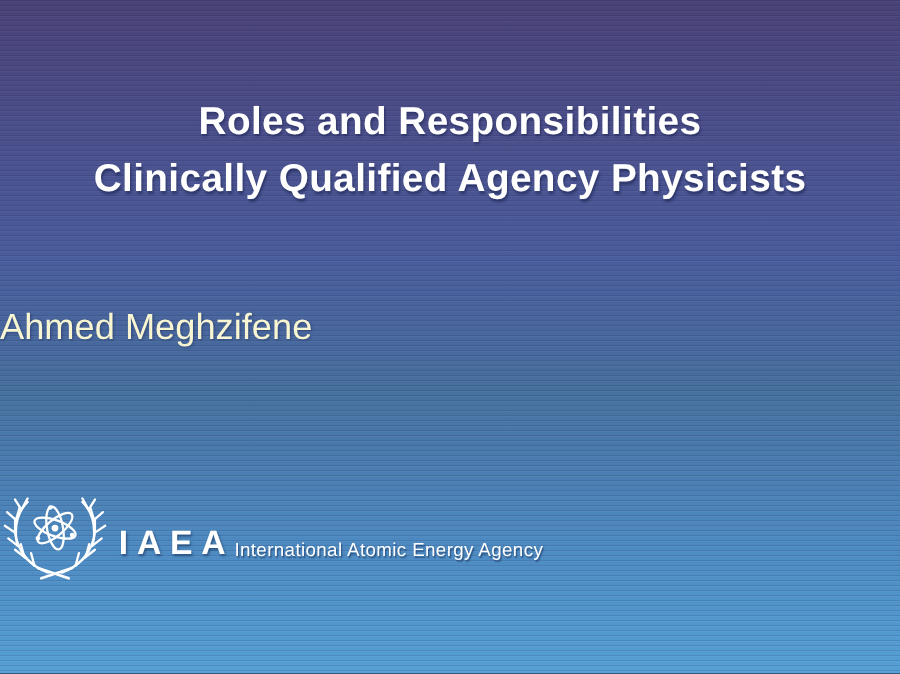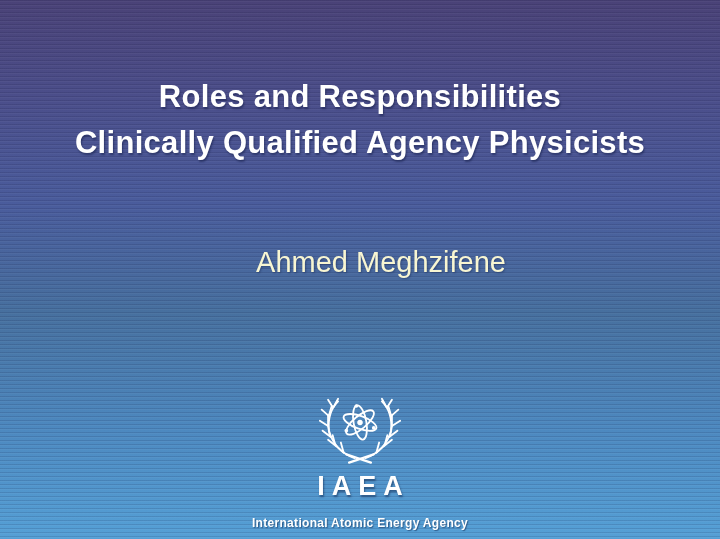--- a/index.html
+++ b/index.html
@@ -39,53 +39,52 @@
     letter-spacing: 0.3px;
     color: var(--title-text, #ffffff);
     text-shadow: 1px 2px 2px rgba(10, 20, 60, 0.45);
   }
   .title .tline { display: block; }
   .subtitle {
     position: absolute;
     top: 240px;
     left: 0;
     right: 0;
-    text-align: center;
+    text-align: left;
     font-size: 29px;
     font-weight: normal;
     line-height: 45px;
     color: var(--subtitle-text, #f8f6d2);
     text-shadow: 1px 1px 2px rgba(10, 20, 60, 0.35);
-    margin-left: 42px;
   }
   .subtitle .sline { display: block; }
   .logo {
     position: absolute;
     top: 396px;
     left: 0;
     right: 0;
     display: flex;
-    flex-direction: column;
+    flex-direction: row;
     align-items: center;
   }
   .logo svg { display: block; }
   .logo .acronym {
     margin-top: 3px;
     font-size: 27px;
     font-weight: bold;
     letter-spacing: 7px;
     margin-left: 7px; 
     color: var(--logo-text, #ffffff);
     text-shadow: 1px 2px 2px rgba(10, 30, 70, 0.5);
     line-height: 1.05;
   }
   .logo .agency {
     margin-top: 16px;
-    font-size: 12px;
-    font-weight: bold;
+    font-size: 15px;
+    font-weight: normal;
     letter-spacing: 0.3px;
     color: var(--logo-text, #ffffff);
     text-shadow: 1px 1px 1px rgba(10, 30, 70, 0.5);
   }
 </style>
 </head>
 <body>
 
 <div class="slide">
   <div class="scanlines"></div>

